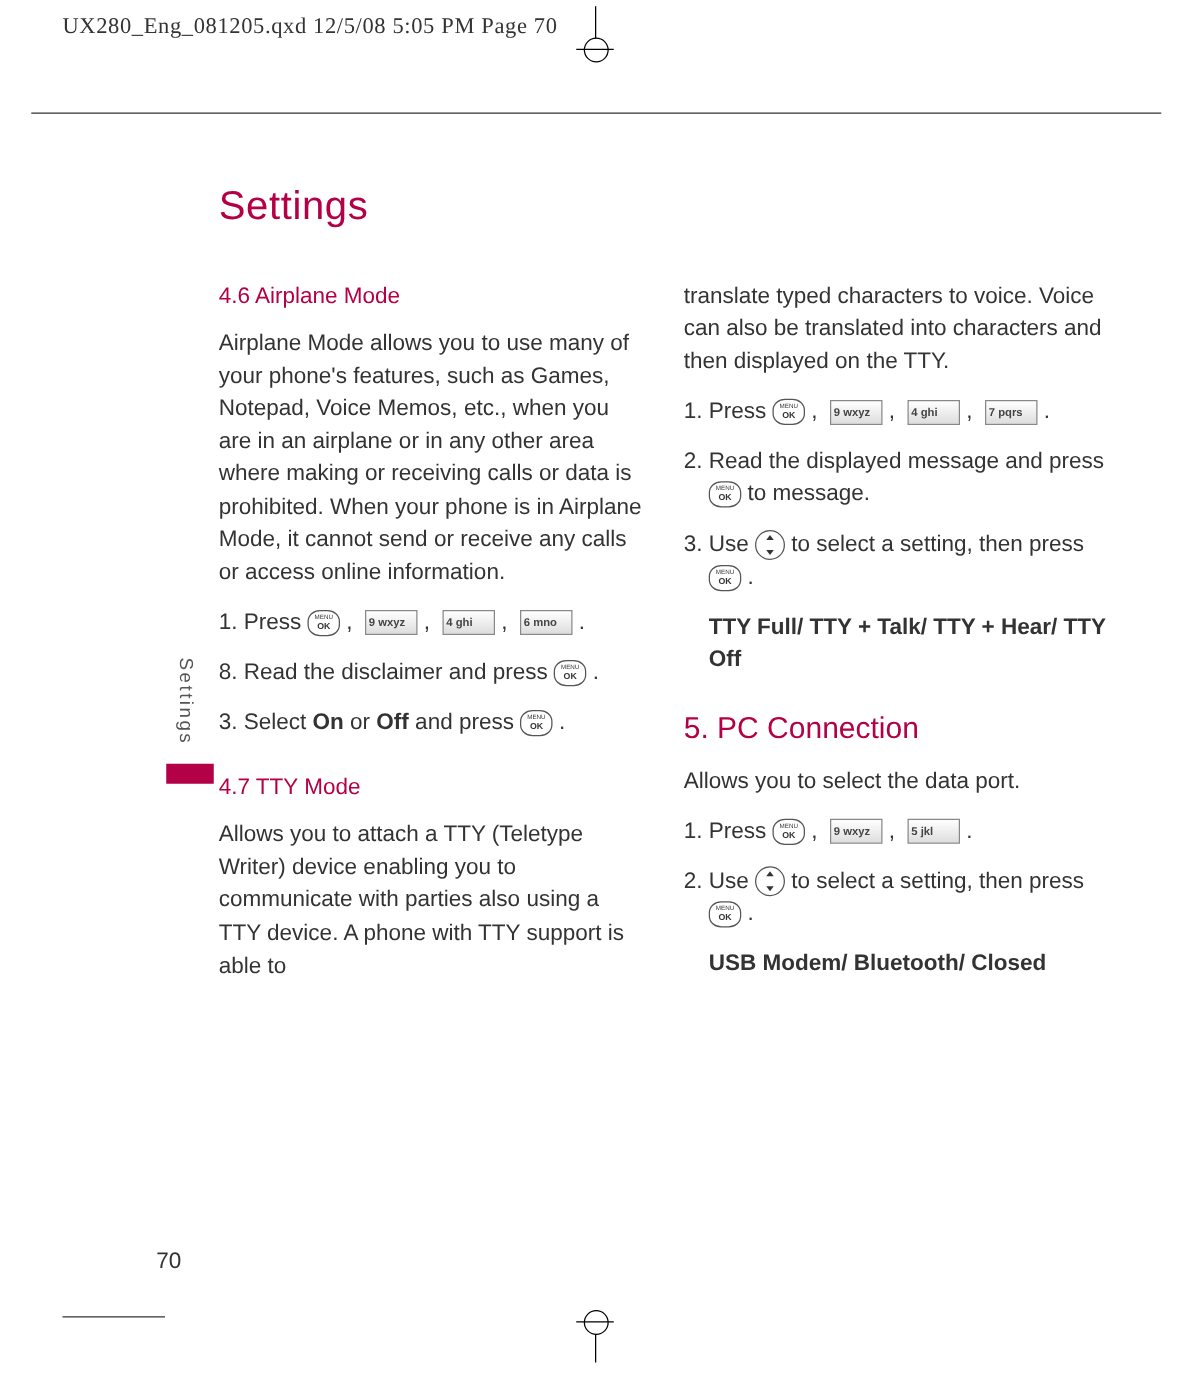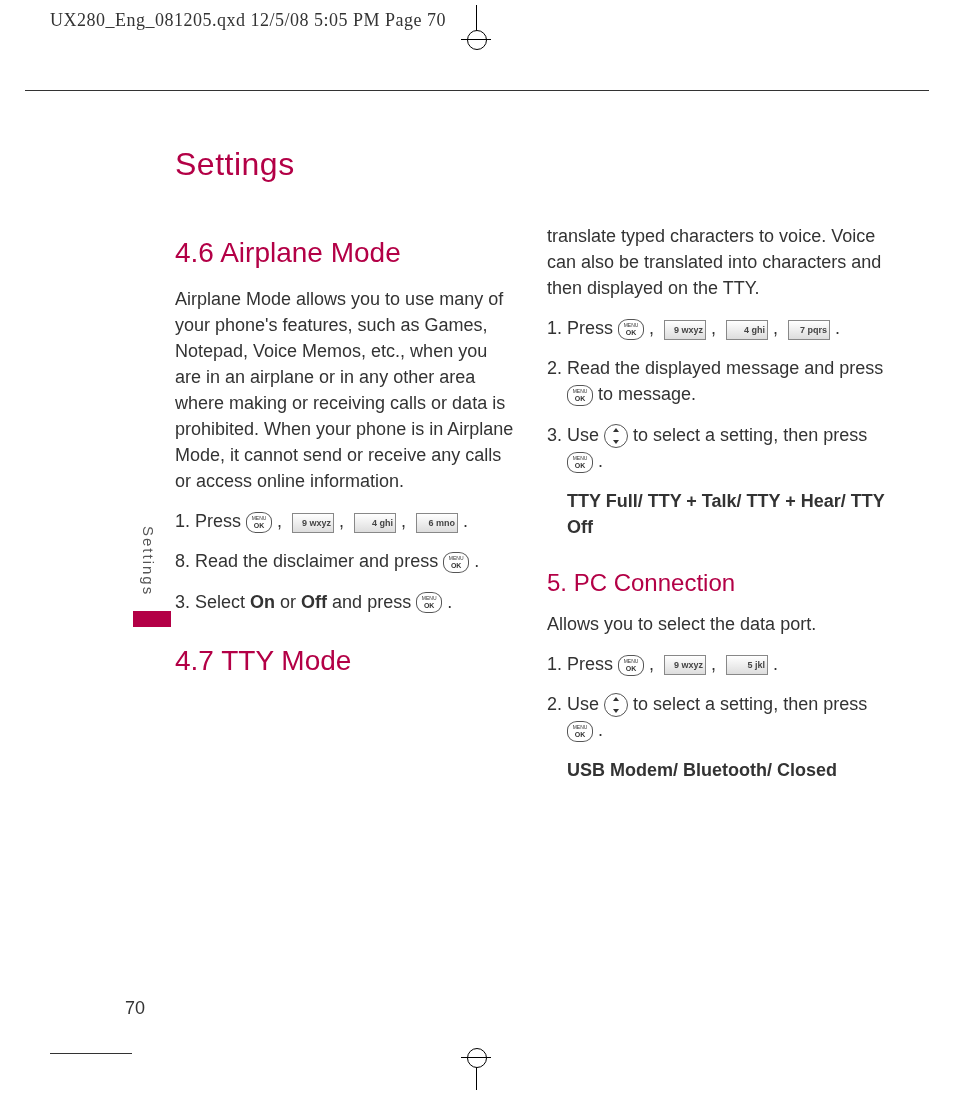--- a/index.html
+++ b/index.html
@@ -54,23 +54,23 @@
     gap: 30px;
     padding: 0 40px 0 150px;
   }
   .col {
     flex: 1;
     font-size: 18px;
     line-height: 1.45;
   }
   .h-sub {
     color: #b30046;
-    font-size: 28px;
+    font-size: 18px;
     font-weight: 400;
-    margin: 10px 0 12px 0;
+    margin: 0 0 12px 0;
   }
   .h-sec {
     color: #b30046;
     font-size: 24px;
     font-weight: 400;
     margin: 26px 0 10px 0;
   }
   p { margin: 0 0 14px 0; }
   ol { list-style: none; padding: 0; margin: 0; }
   li { margin-bottom: 14px; padding-left: 20px; text-indent: -20px; }
@@ -89,21 +89,21 @@
   }
   .key-ok::before { content: "MENU"; display: block; font-size:5px; }
   .key-ok::after { content: "OK"; display: block; font-weight: bold; }
   .key-num {
     display: inline-block;
     min-width: 36px; height: 18px;
     border: 1px solid #888;
     background: linear-gradient(#fff,#ddd);
     font-size: 9px;
     line-height: 18px;
-    text-align: right;
+    text-align: left;
     vertical-align: middle;
     text-indent: 0;
     padding: 0 2px;
     font-weight: bold;
     color: #444;
   }
   .key-nav {
     display: inline-block;
     width: 22px; height: 22px;
     border: 1px solid #555;
@@ -202,20 +202,21 @@
           <span>3. Select </span>
           <span class="bold">On</span>
           <span> or </span>
           <span class="bold">Off</span>
           <span> and press </span>
           <span class="key-ok"></span> .
         </li>
       </ol>
 
       <div class="h-sub" style="margin-top:26px;">4.7 TTY Mode</div>
+      <p>Allows you to attach a TTY (Teletype Writer) device enabling you to communicate with parties also using a TTY device. A phone with TTY support is able to</p>
     </div>
 
     <div class="col">
       <p>translate typed characters to voice. Voice can also be translated into characters and then displayed on the TTY.</p>
       <ol>
         <li>
           <span>1. Press </span>
           <span class="key-ok"></span> ,&nbsp;
           <span class="key-num">9 wxyz</span> ,&nbsp;
           <span class="key-num">4 ghi</span> ,&nbsp;

